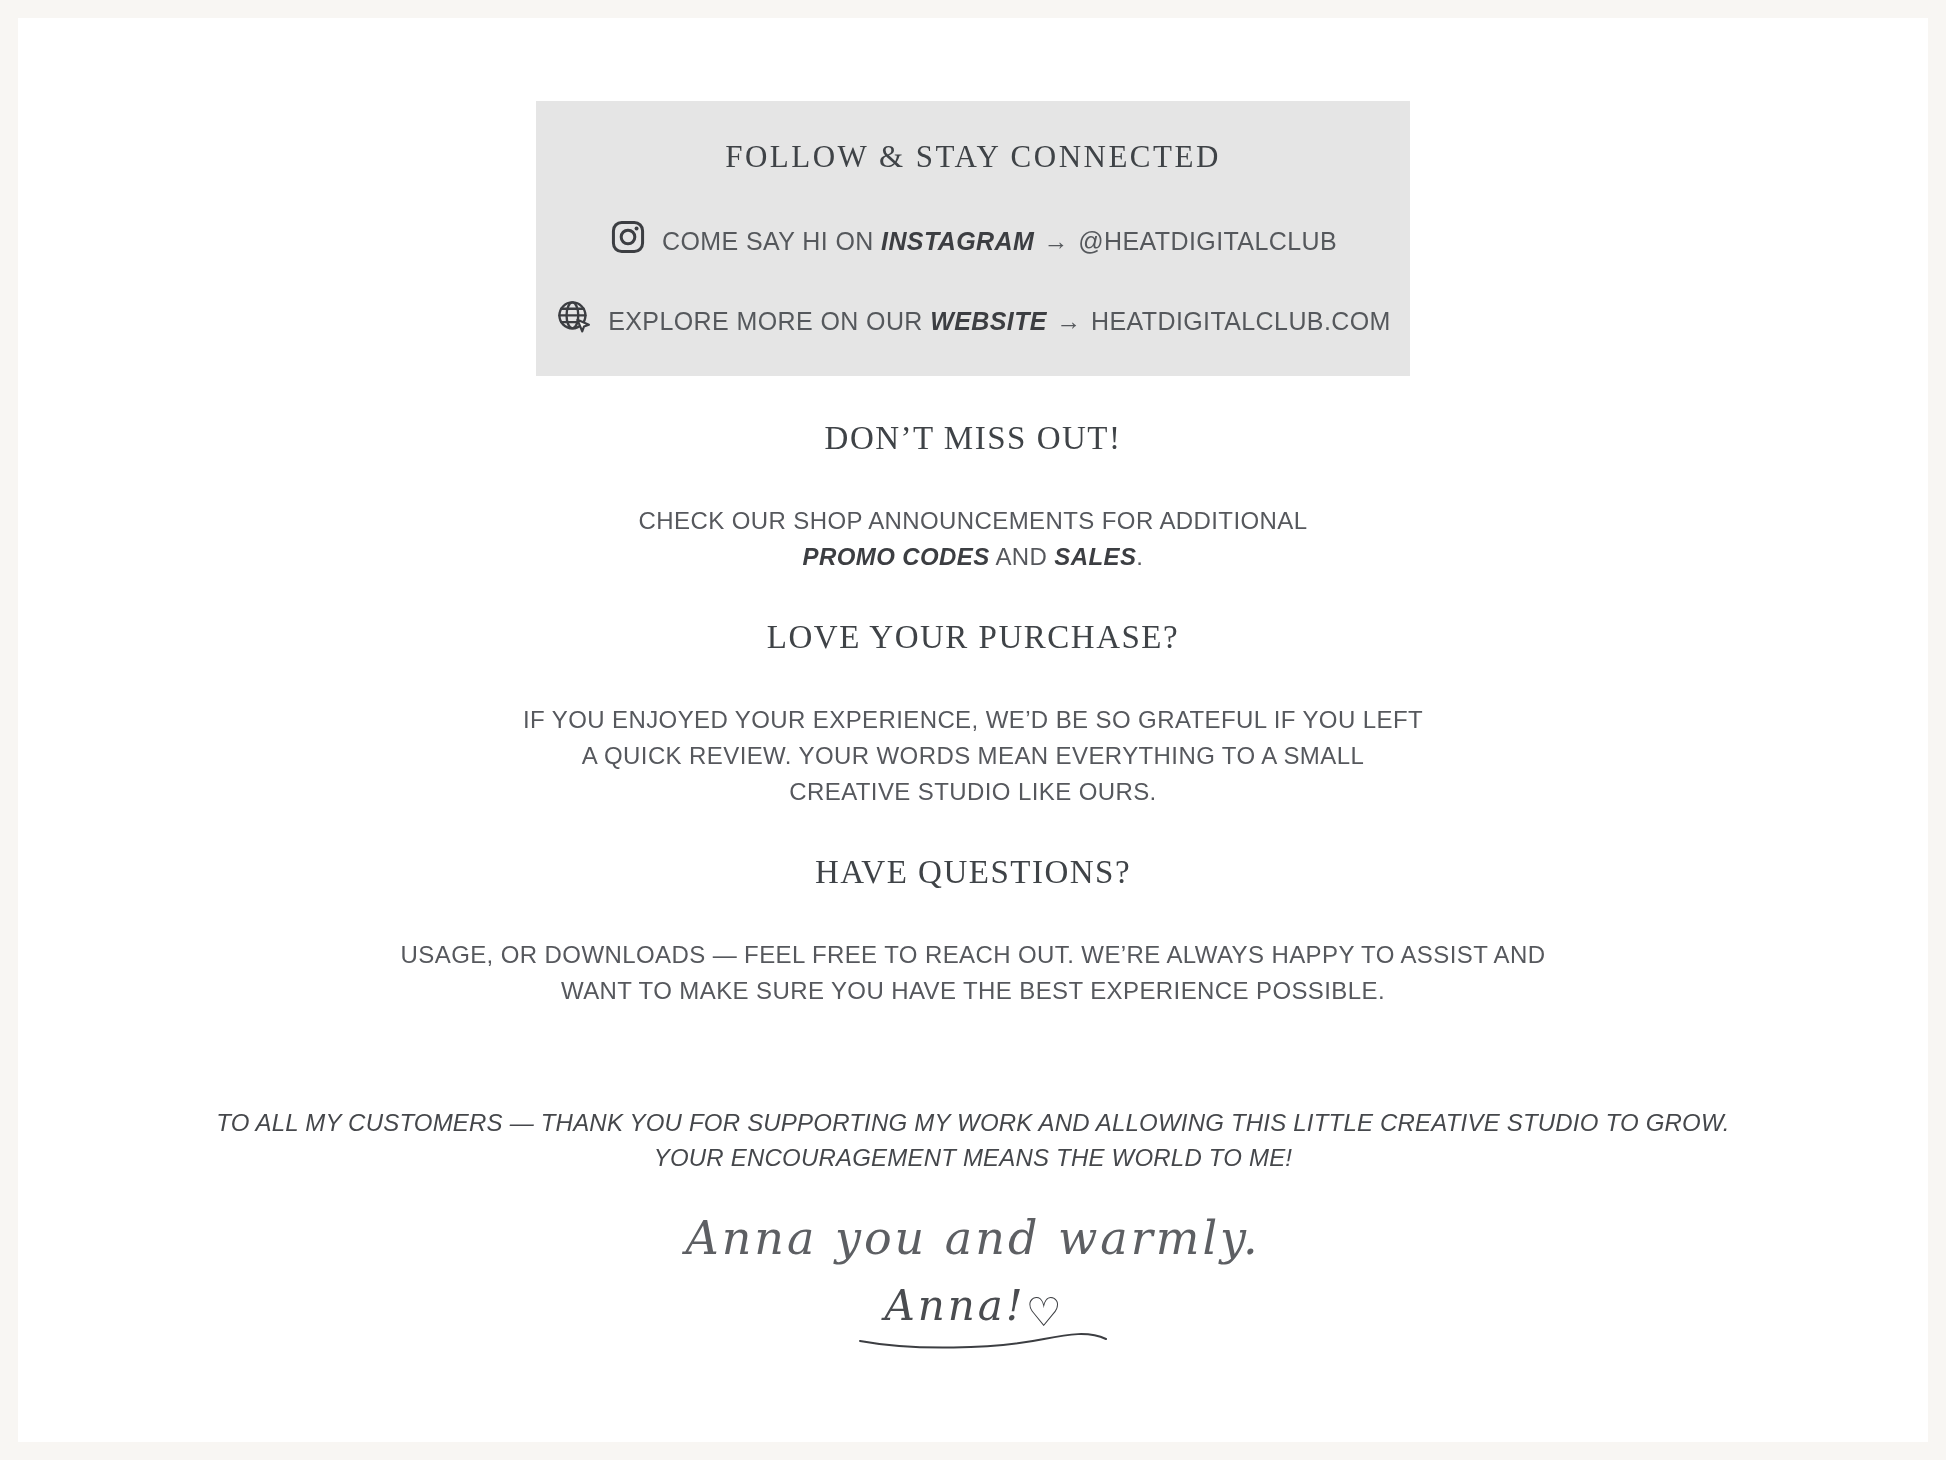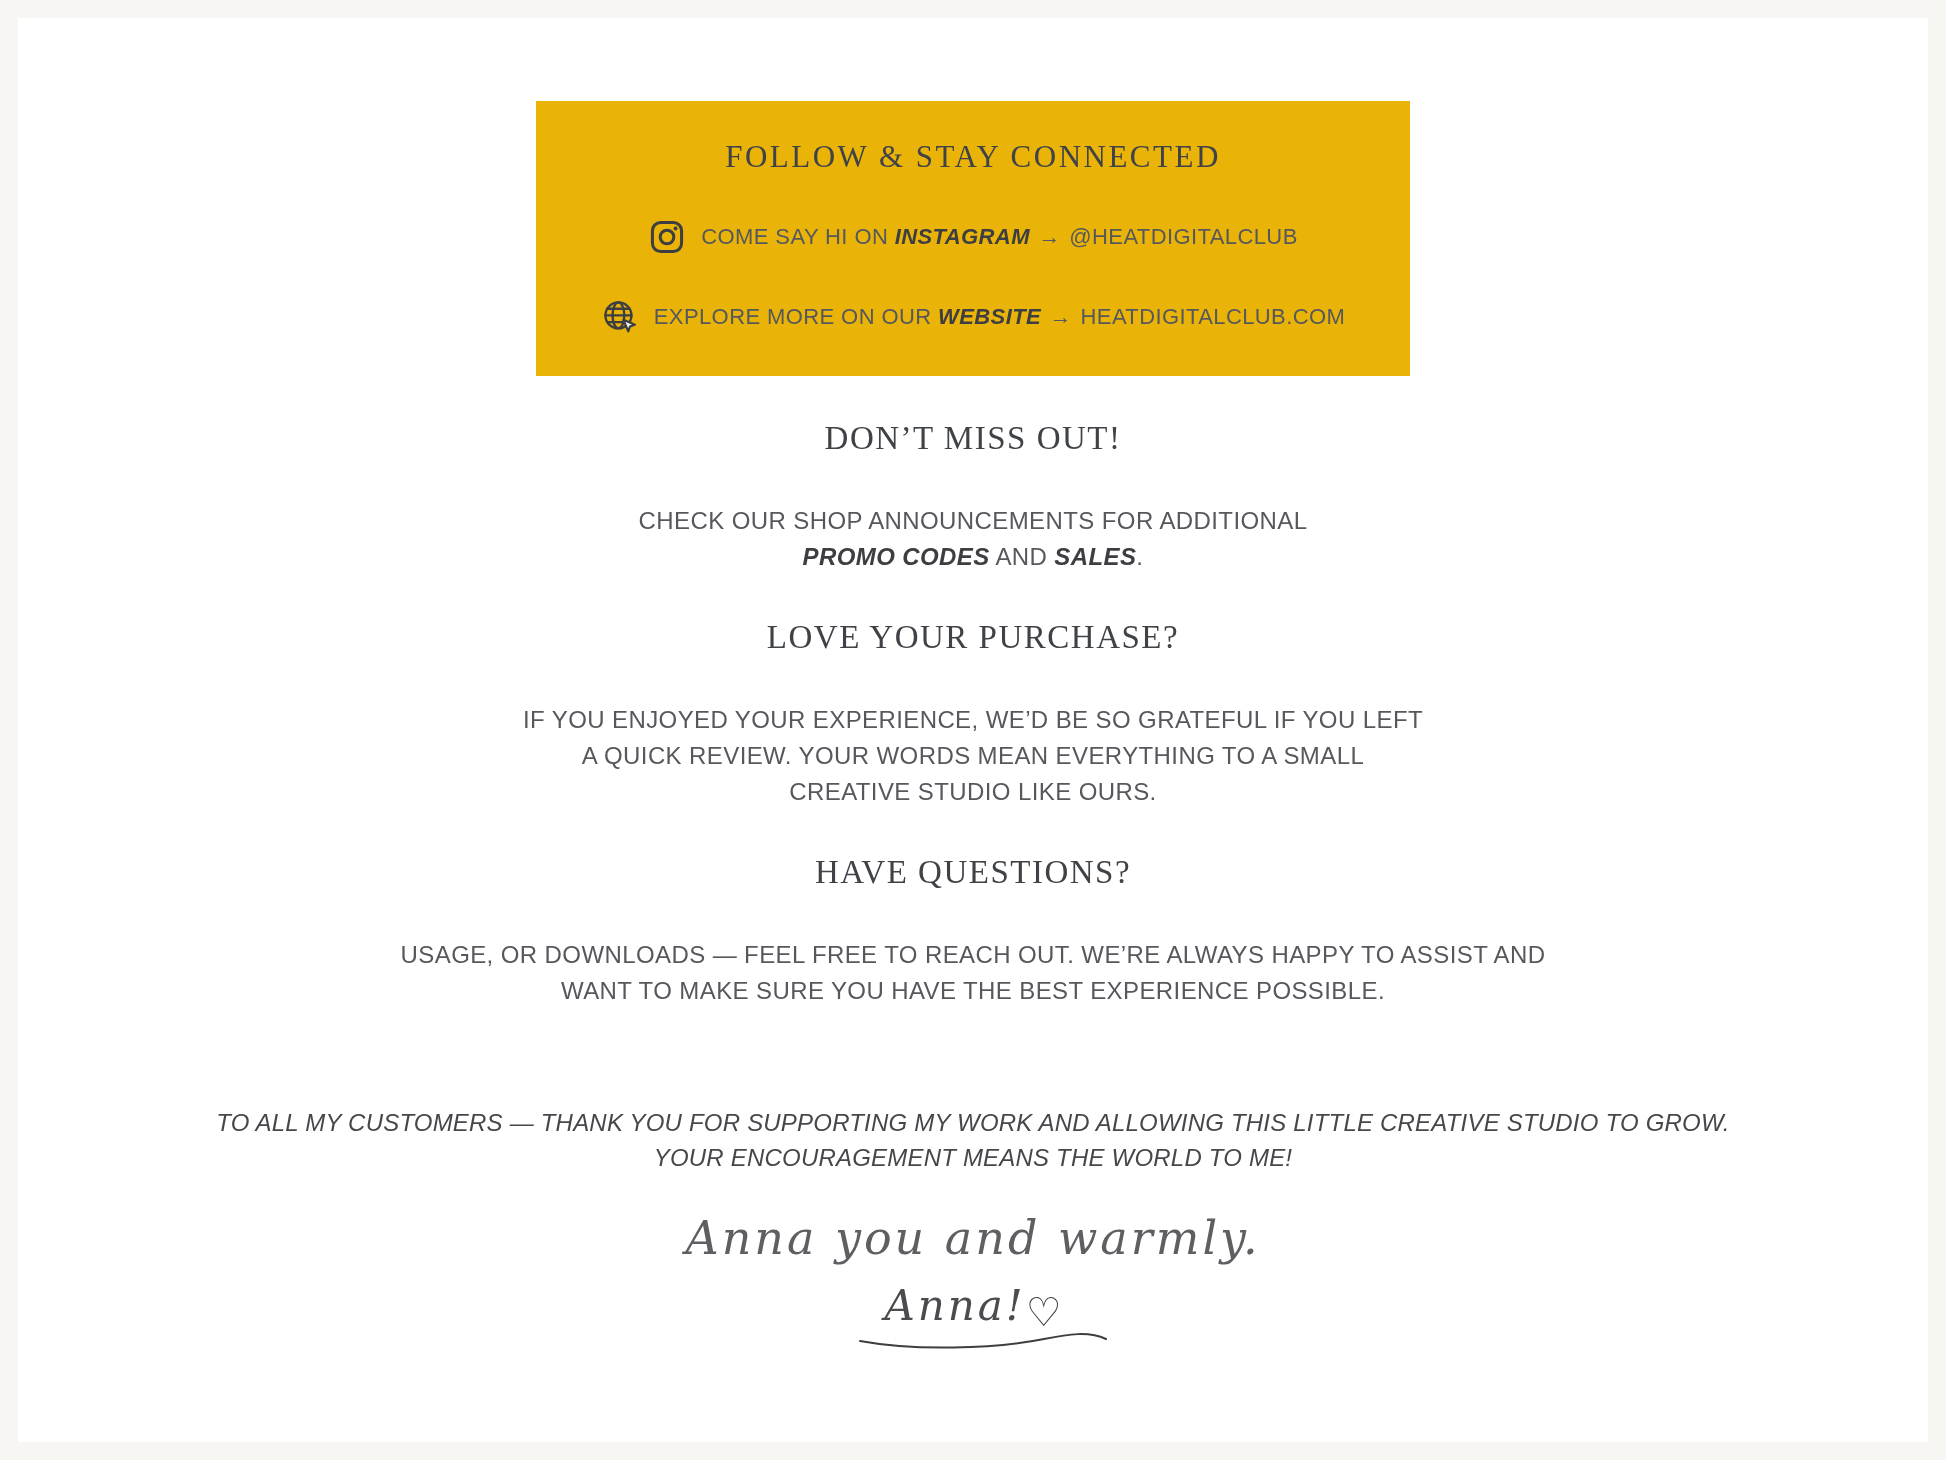--- a/index.html
+++ b/index.html
@@ -12,39 +12,39 @@
   .card {
     position: absolute; inset: 18px;
     background: #ffffff;
     overflow: hidden;
     text-align: center;
   }
   
   .connect-box {
     width: 874px;
     margin: 83px auto 0;
-    background: #eab308;
+    background: #e5e5e5;
     padding: 40px 0 40px;
   }
   .connect-title {
     font-family: "Liberation Serif", "DejaVu Serif", serif;
     font-weight: 400;
     font-size: 31px;
     line-height: 1;
     letter-spacing: 2.5px;
     color: #3f4347;
     margin: 0;
   }
   .connect-row {
     margin-top: 46px;
     display: flex;
-    align-items: center;
+    align-items: flex-end;
     justify-content: center;
     gap: 15px;
-    font-size: 22px;
+    font-size: 25px;
     letter-spacing: 0.4px;
     color: #55585c;
     white-space: nowrap;
   }
   .connect-row + .connect-row { margin-top: 42px; }
   .connect-row .icon { width: 38px; height: 38px; flex: 0 0 auto; color: #3c3e42; }
   .connect-row .icon svg { width: 100%; height: 100%; display: block; }
   .hl { font-weight: 700; font-style: italic; color: #3c3e42; }
   .arrow { color: #55585c; padding: 0 2px; }
   

